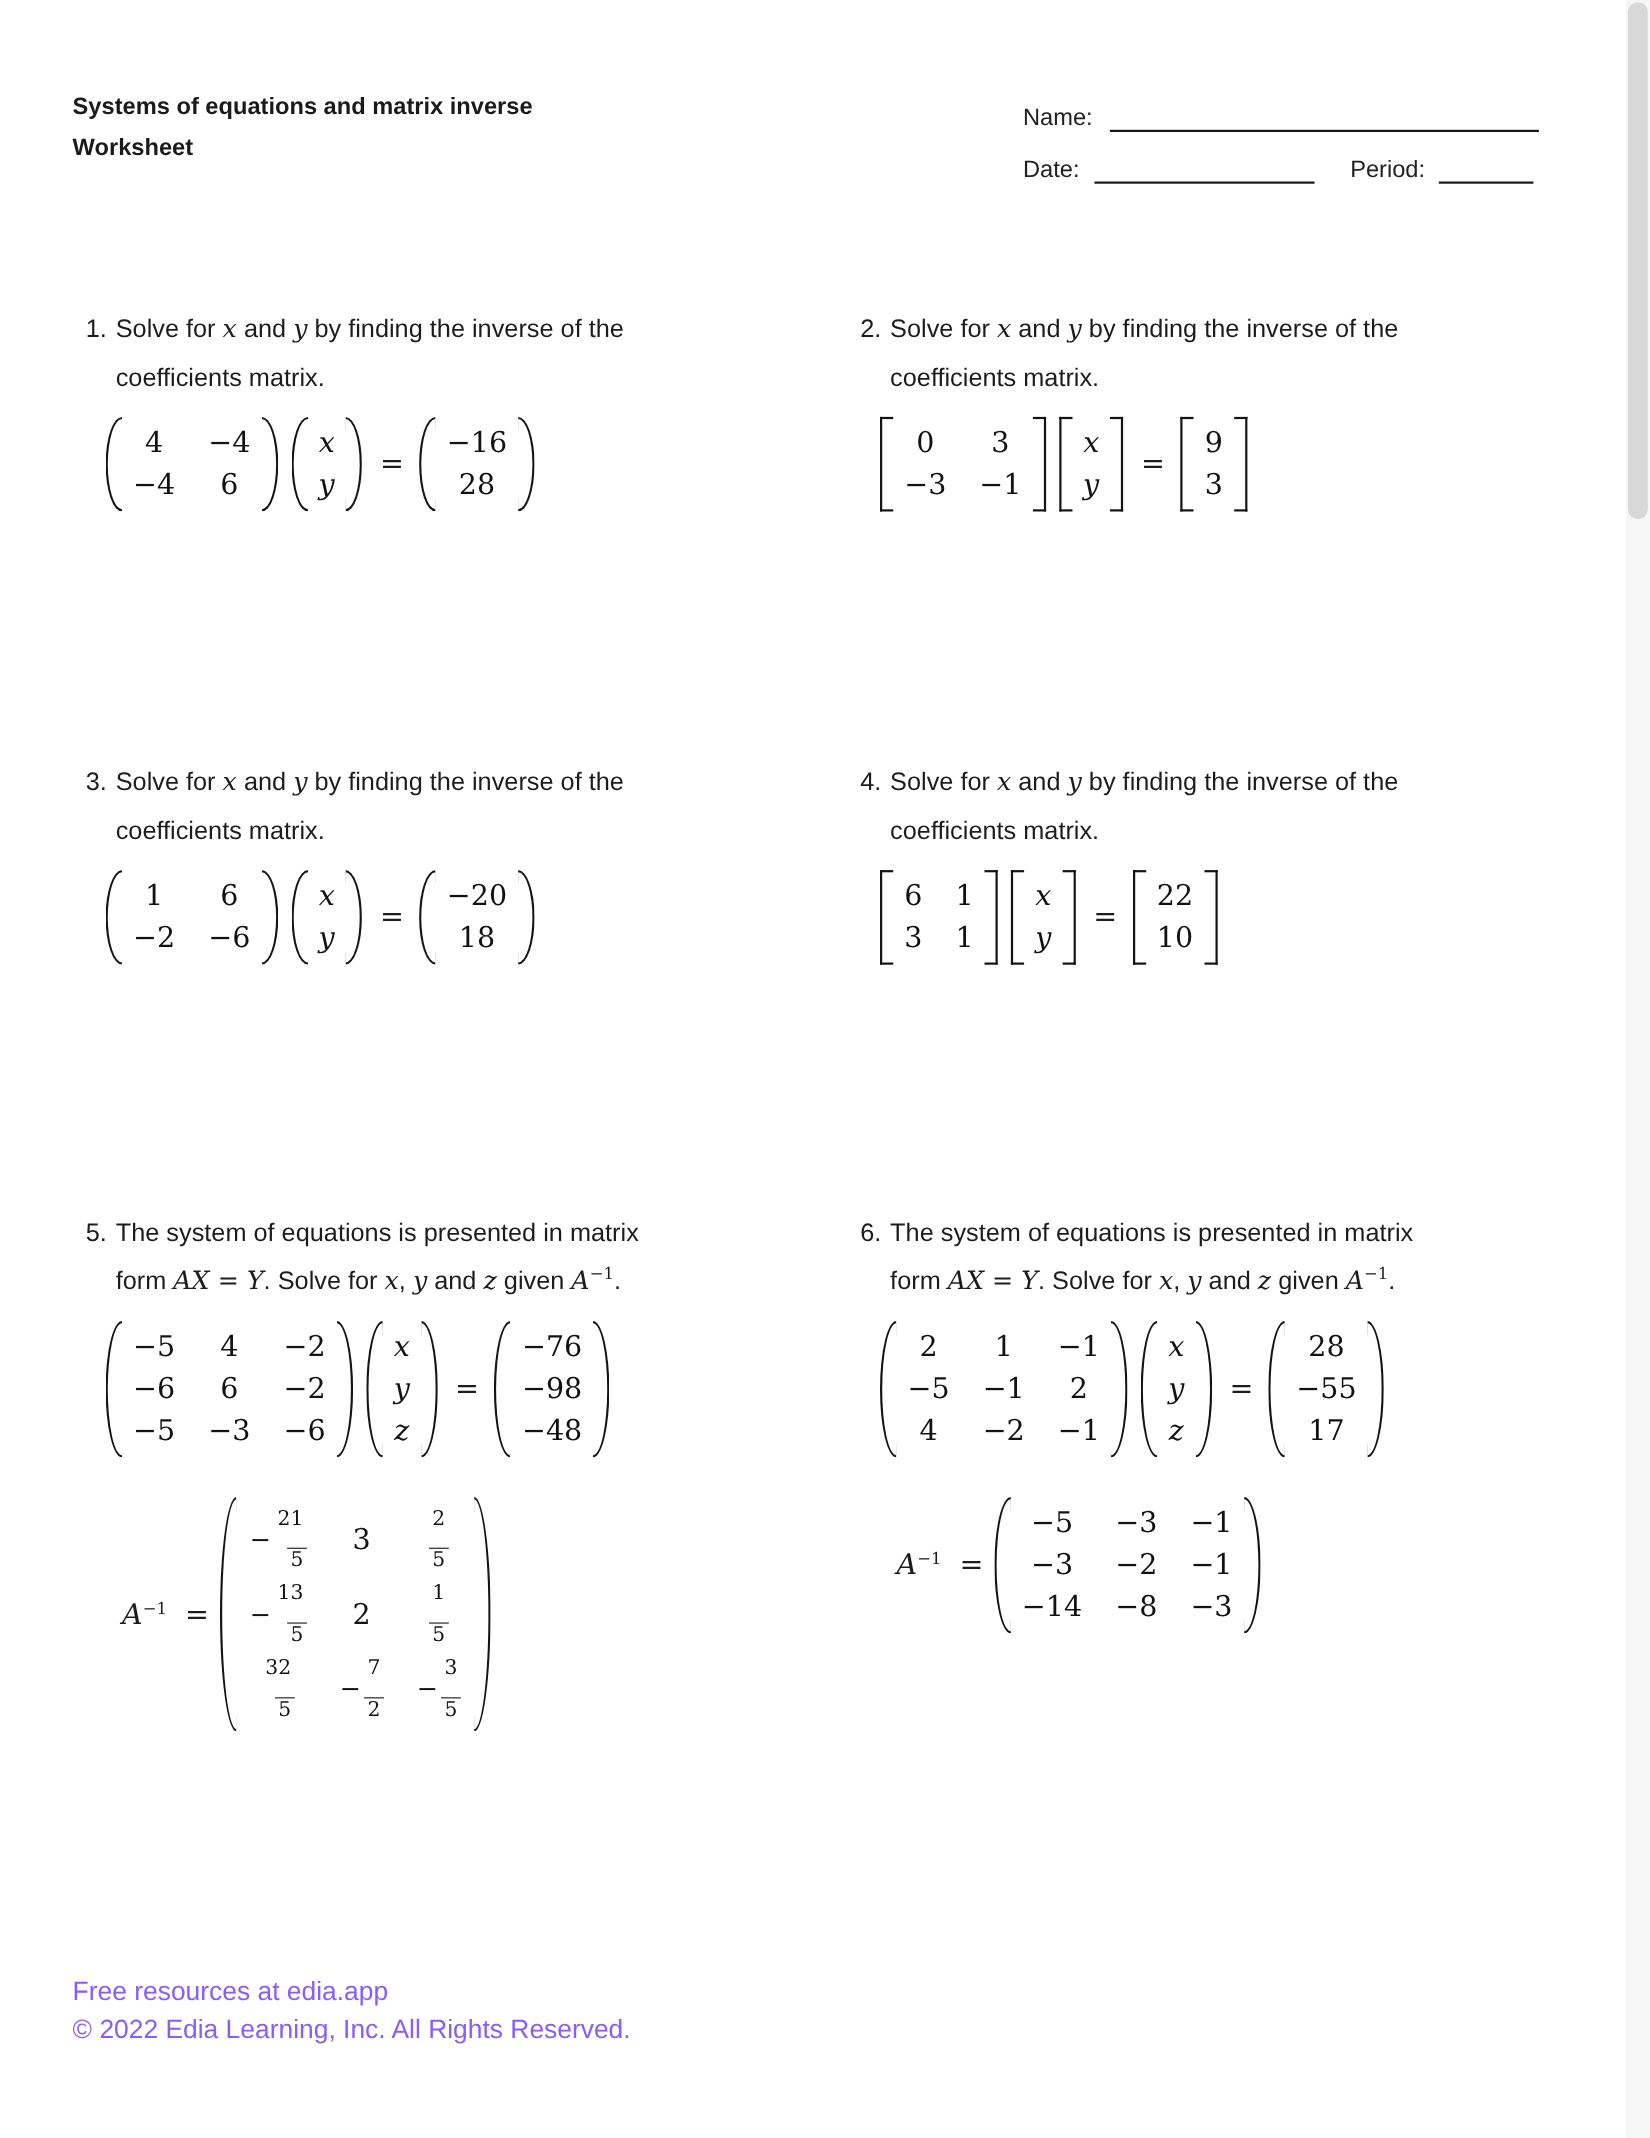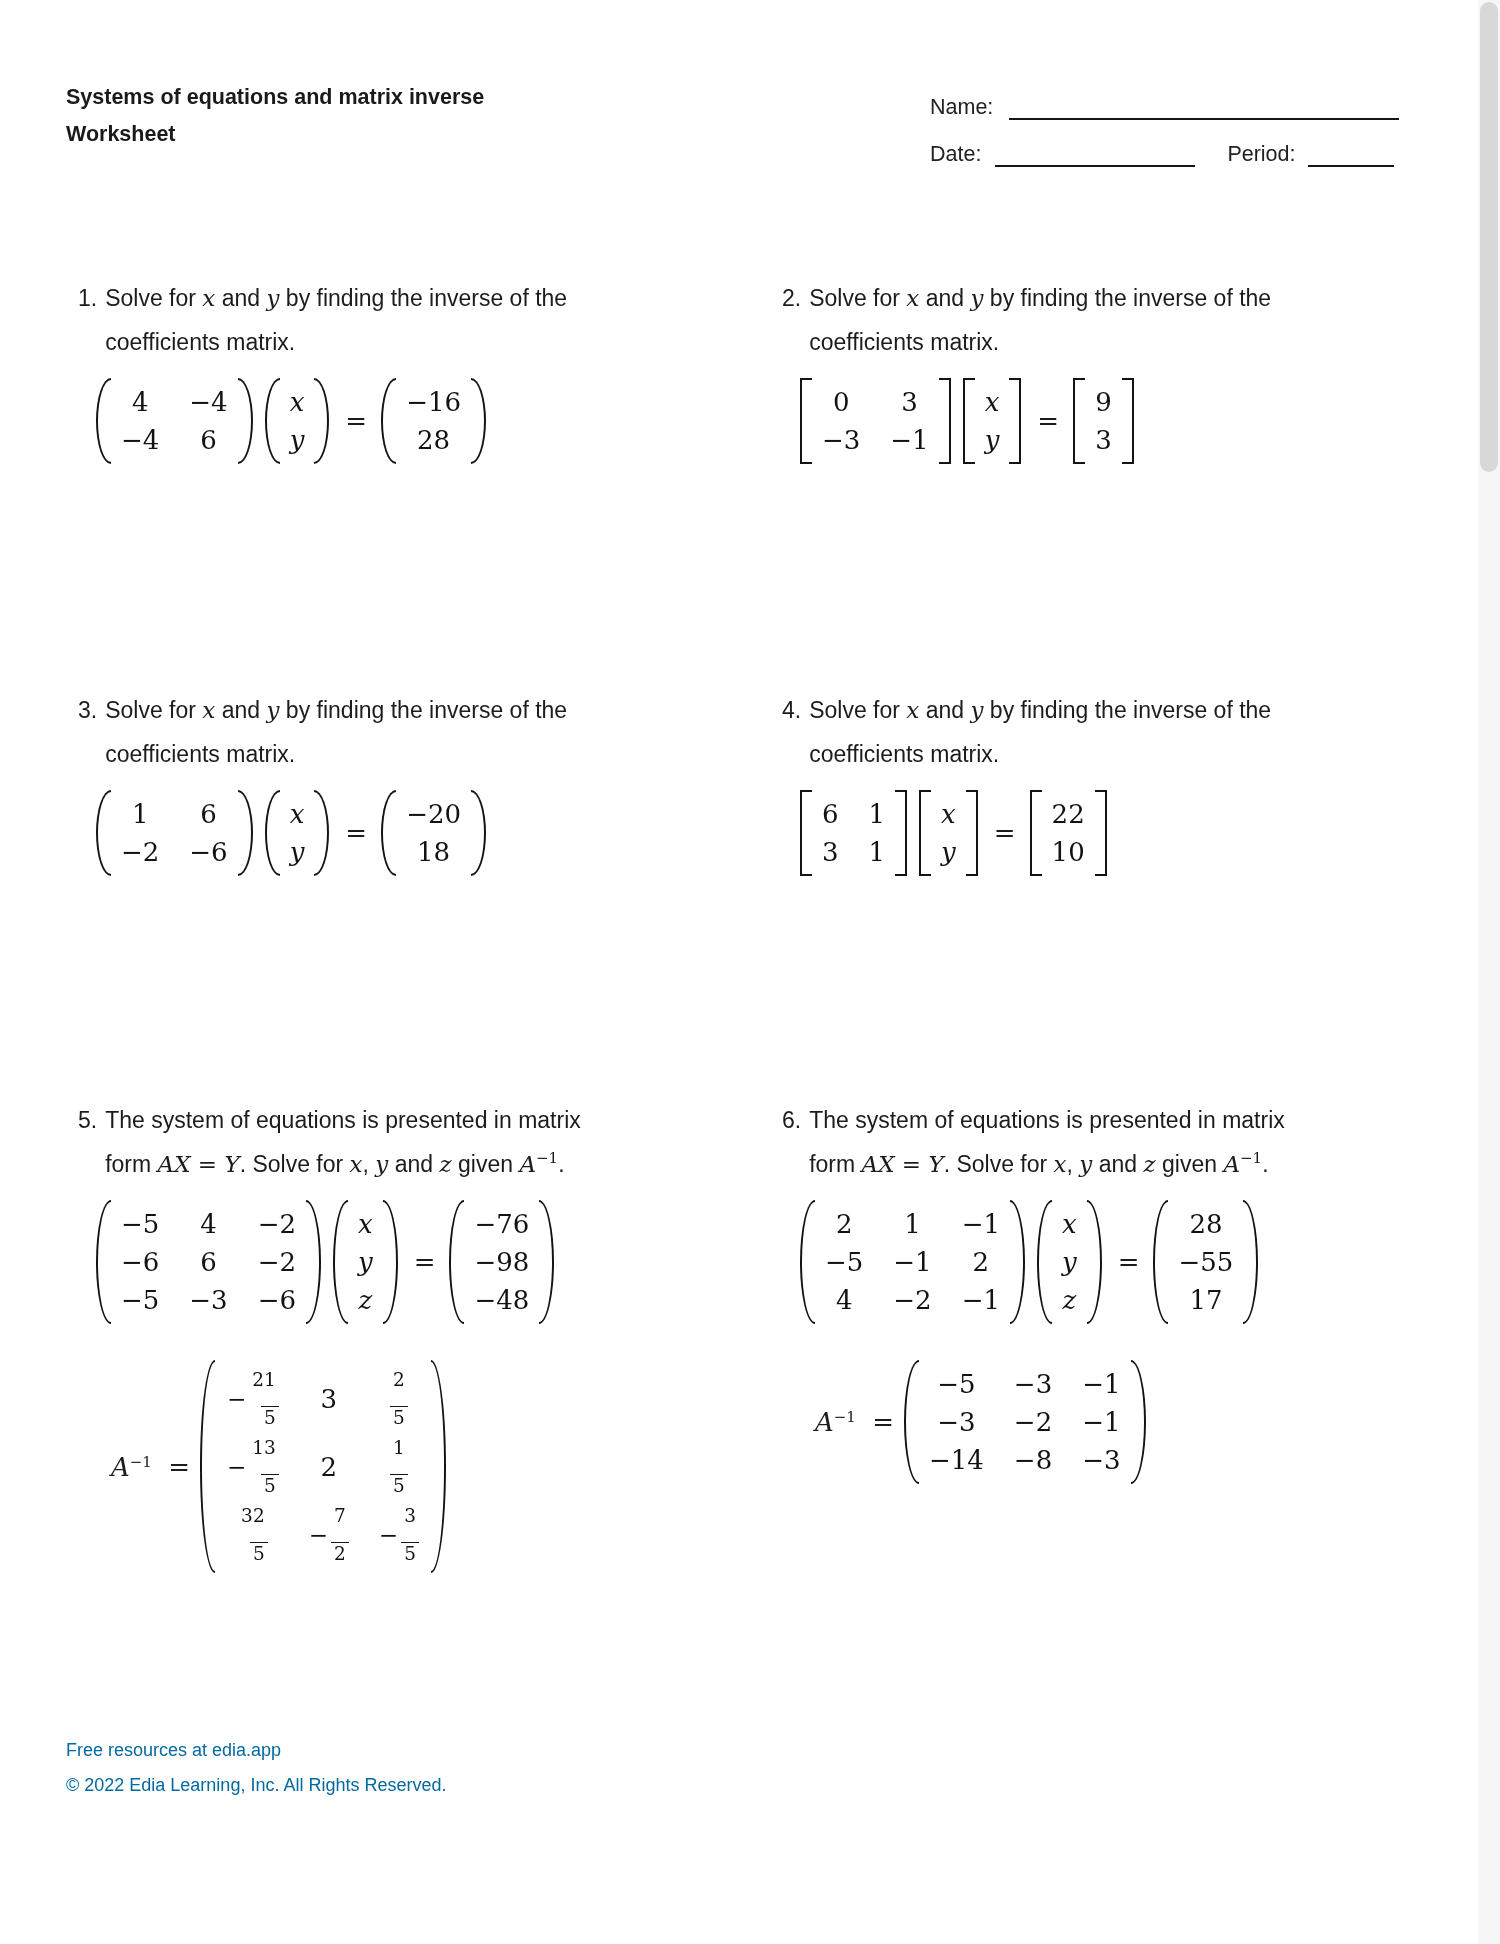--- a/index.html
+++ b/index.html
@@ -50,21 +50,21 @@
 
   .fracwrap{display:inline-flex;align-items:center;line-height:normal;}
   .fneg{font-size:23px;margin-right:3px;}
   .frac{display:inline-flex;flex-direction:column;align-items:flex-end;gap:16px;}
   .fnum{font-size:18.5px;line-height:21px;padding:0 3px;}
   .fden{font-size:18.5px;line-height:21px;padding:0 3px;border-top:1.7px solid #141414;}
 
   .eq{font-family:"DejaVu Serif",serif;font-size:26px;margin:0 14px 0 4px;}
 
   
-  .footer{position:absolute;left:66px;top:1733px;font-size:18px;line-height:35px;color:#0369a1;}
+  .footer{position:absolute;left:66px;top:1793px;font-size:24px;line-height:35px;color:#8b5cf6;}
 
   
   .scroll-track{position:absolute;top:0;right:0;width:22px;height:1944px;background:#f6f6f7;}
   .scroll-thumb{position:absolute;left:2px;top:2px;width:18px;height:470px;background:#d8d8d8;border-radius:9px;}
 </style>
 </head>
 <body>
 
 <div class="page">
 

